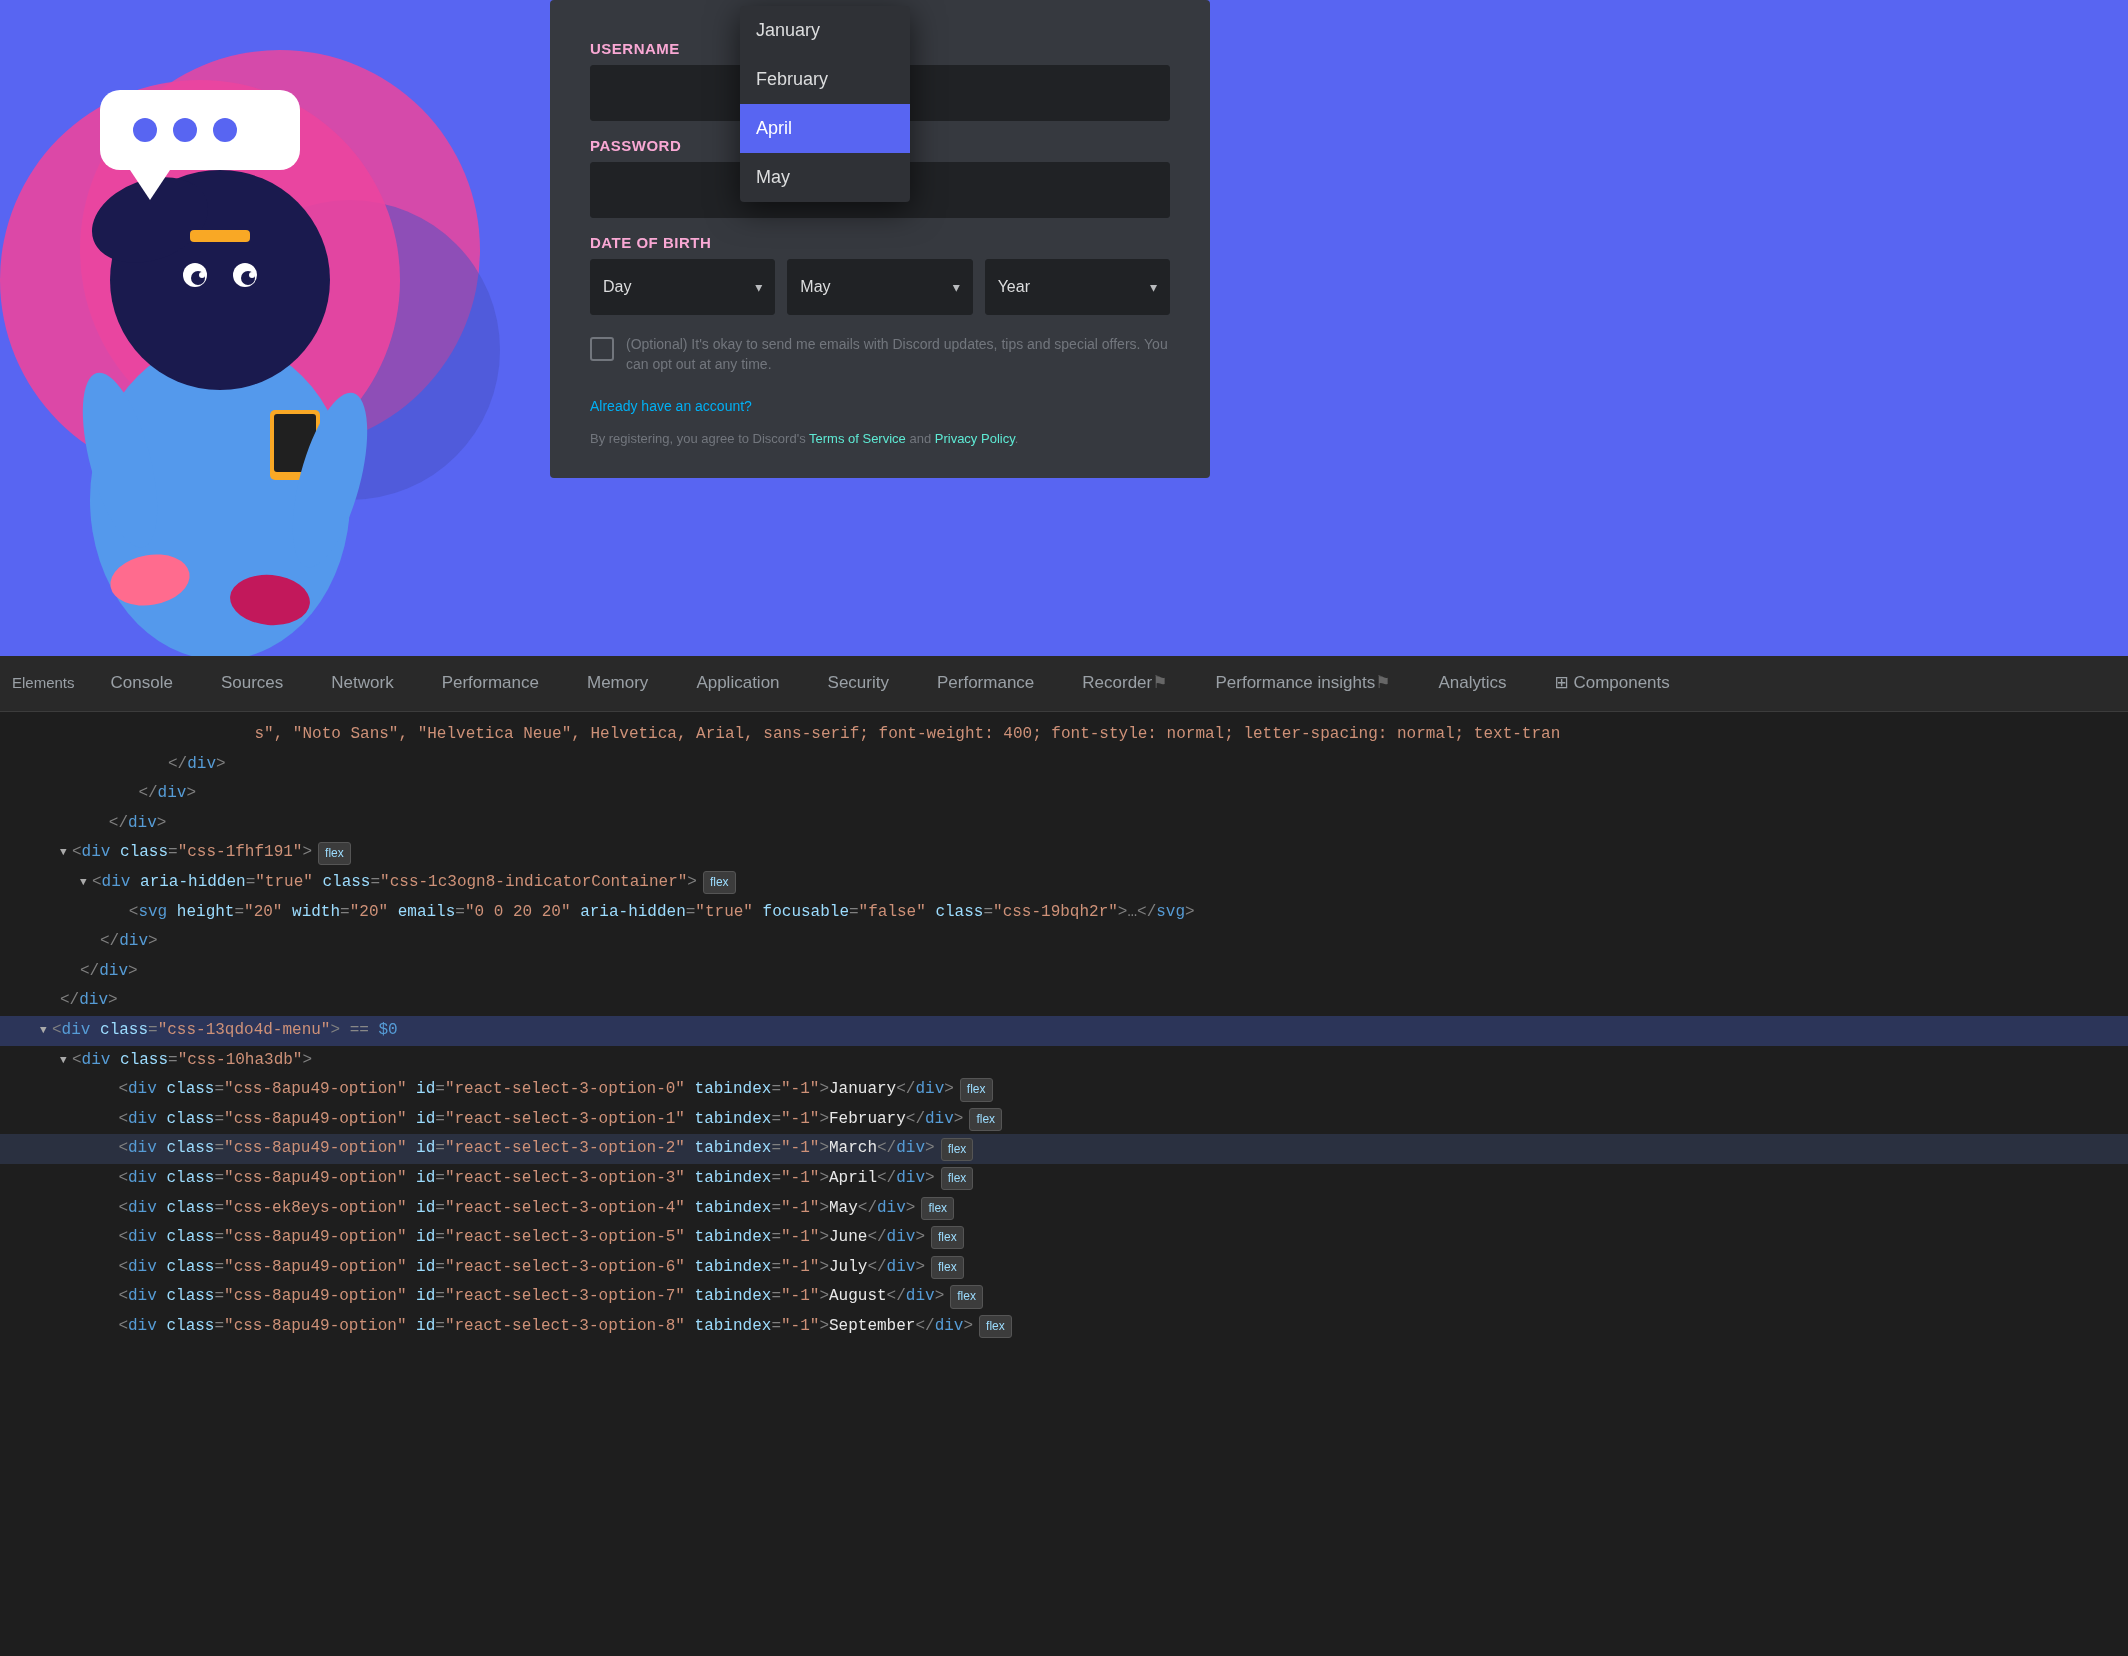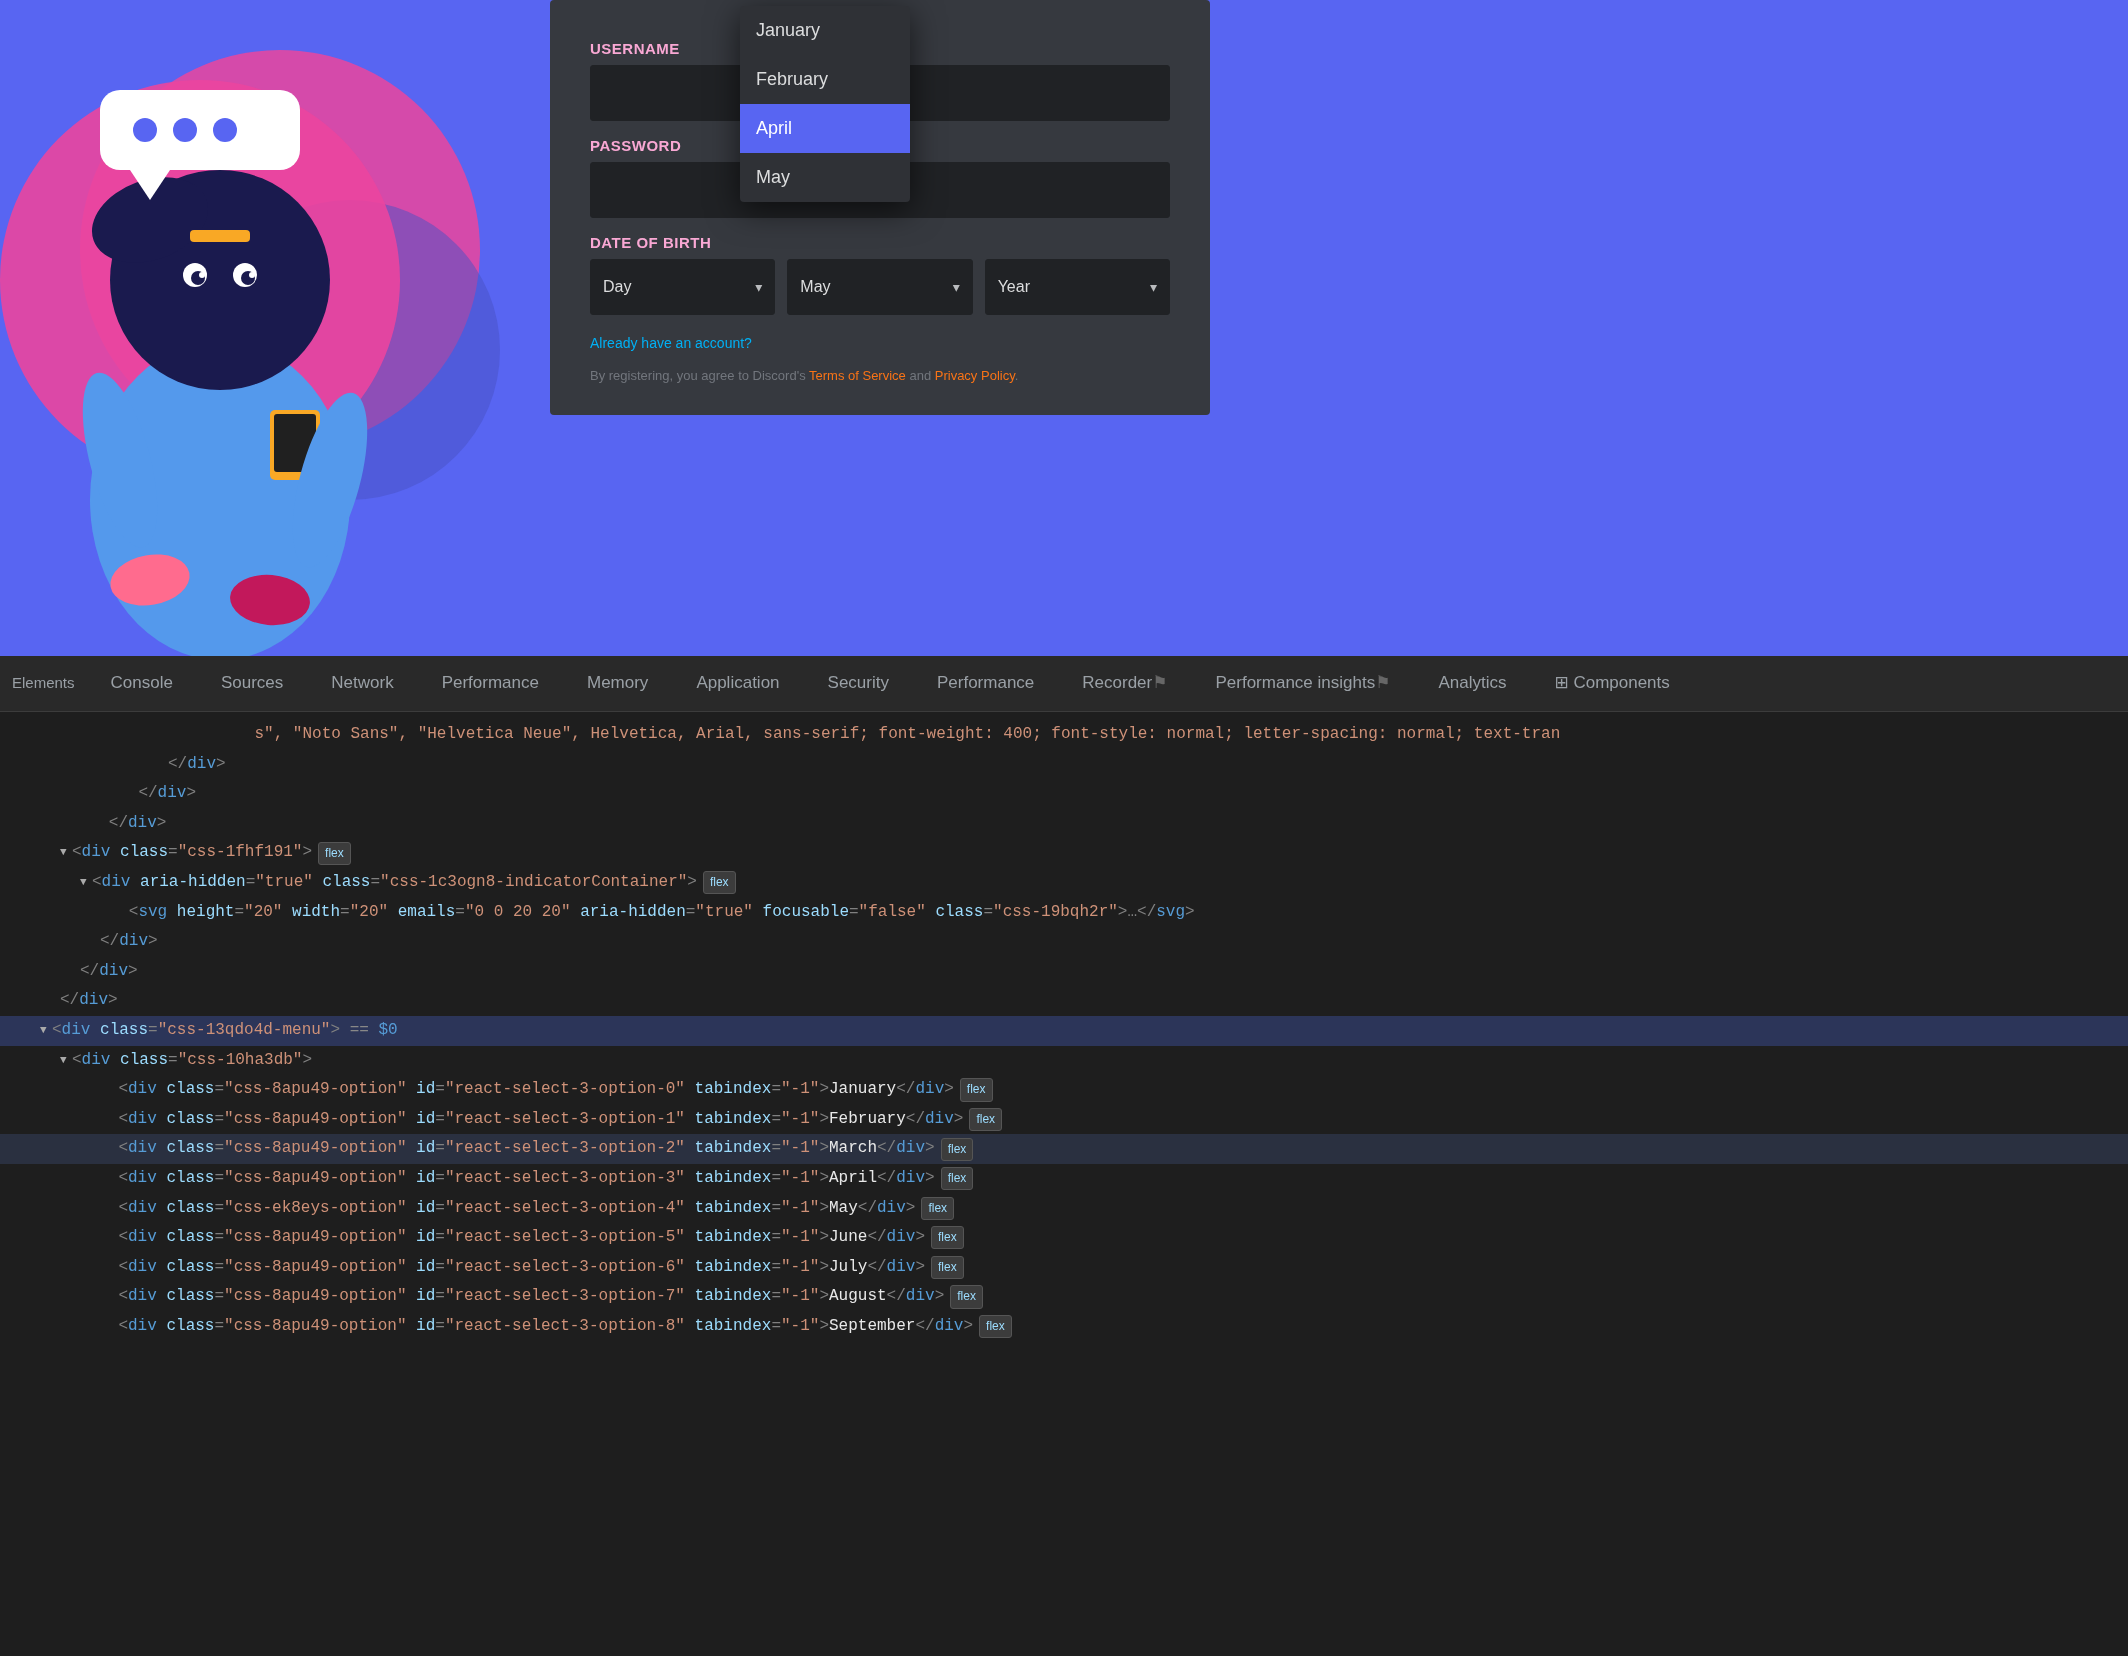--- a/index.html
+++ b/index.html
@@ -187,21 +187,21 @@
       margin-bottom: 16px;
     }
 
     .terms-text {
       color: #72767d;
       font-size: 13px;
       line-height: 1.4;
     }
 
     .terms-link {
-      color: #f97316;
+      color: #5eead4;
       cursor: pointer;
     }
 
     
     .devtools-panel {
       position: absolute;
       bottom: 0; left: 0;
       width: 100%;
       height: 1000px;
       background: #1e1e1e;
@@ -375,20 +375,24 @@
           <span class="dob-select-arrow">▾</span>
         </div>
         <div class="dob-select">
           <span>Year</span>
           <span class="dob-select-arrow">▾</span>
         </div>
       </div>
     </div>
 
     
+    <div class="checkbox-row">
+      <div class="checkbox"></div>
+      <span class="checkbox-label">(Optional) It's okay to send me emails with Discord updates, tips and special offers. You can opt out at any time.</span>
+    </div>
 
     
 
     
     <div class="already-account">Already have an account?</div>
 
     
     <div class="terms-text">
       <span>By registering, you agree to Discord's </span><span class="terms-link">Terms of Service</span><span> and </span><span class="terms-link">Privacy Policy</span><span>.</span>
     </div>

